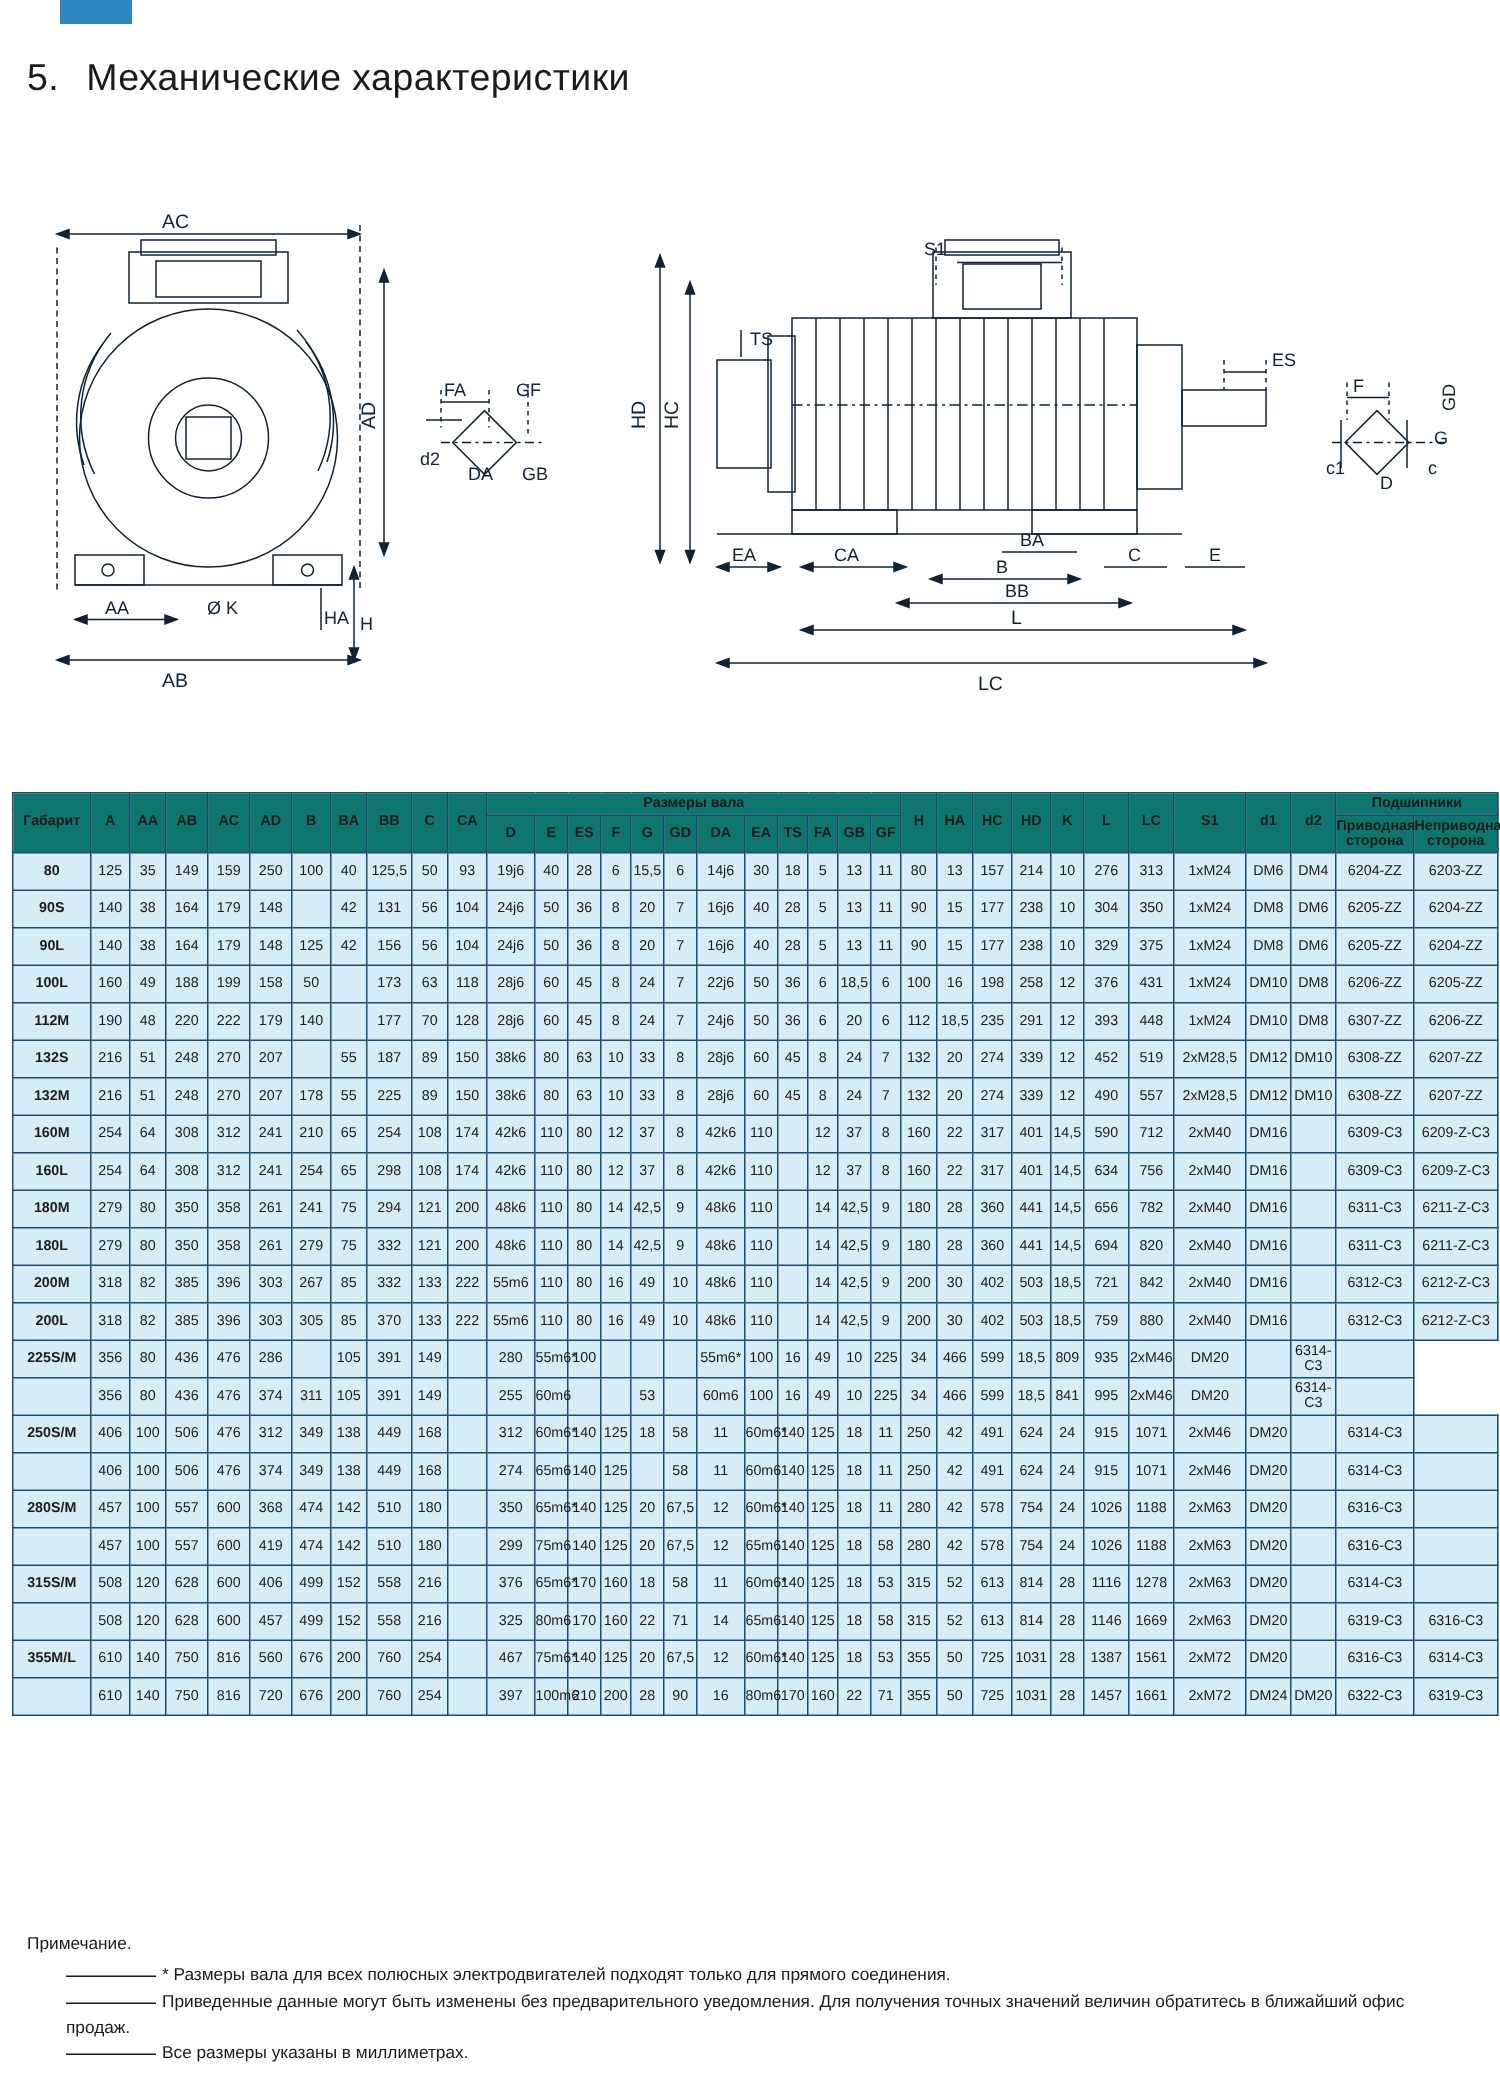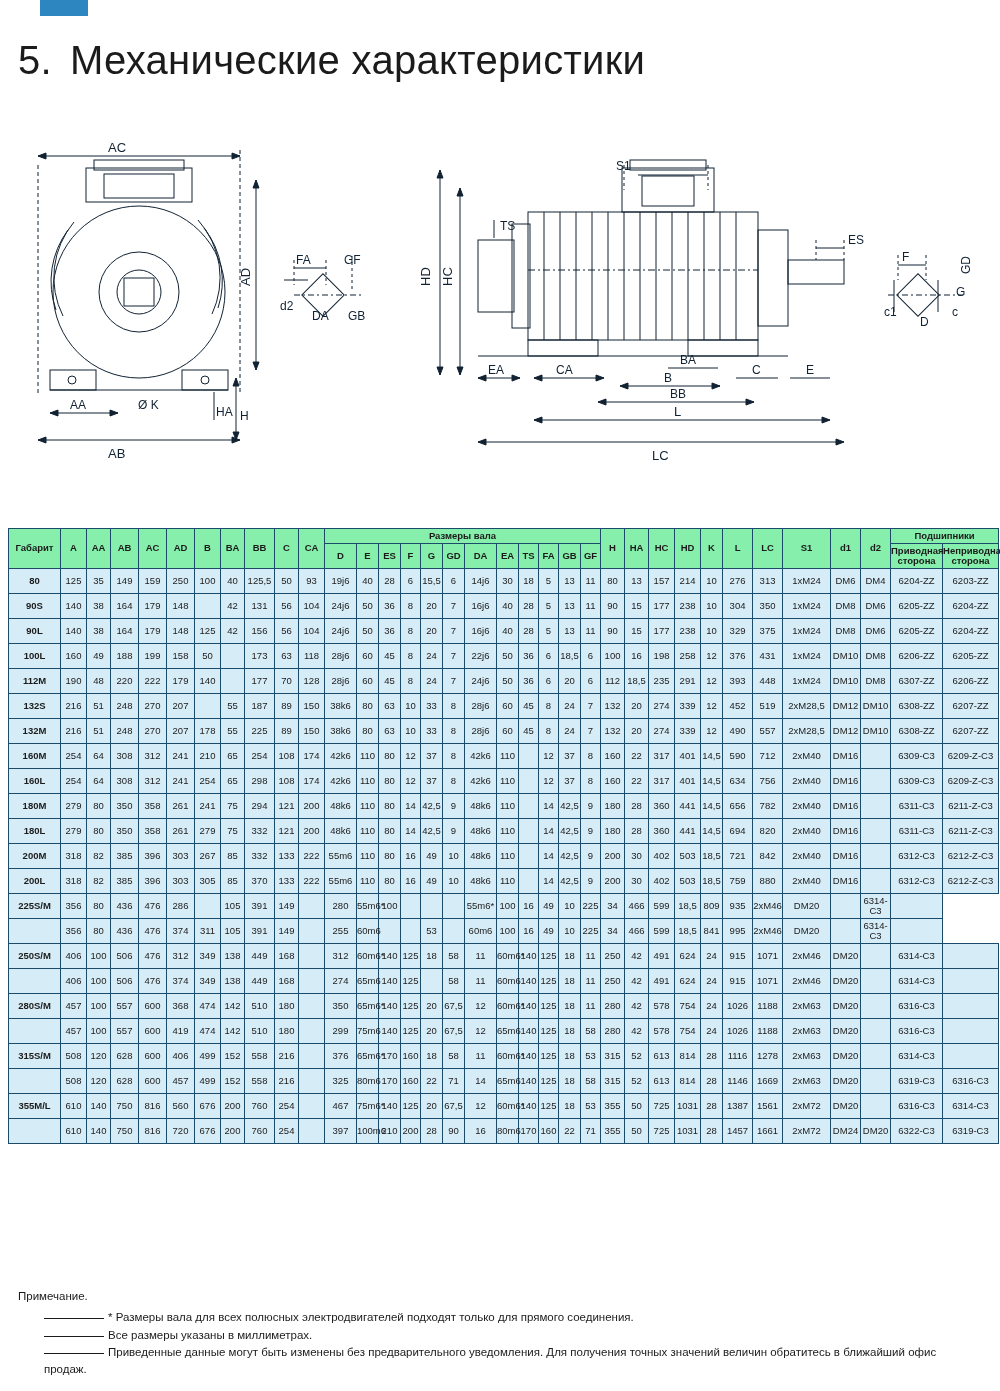--- a/index.html
+++ b/index.html
@@ -1,25 +1,25 @@
 <!DOCTYPE html>
 <html><head>
 <meta charset="utf-8">
 <style>
   html,body{margin:0;padding:0;background:#ffffff;}
   body{width:1000px;height:1391px;font-family:"Liberation Sans",sans-serif;color:#1b1b1b;position:relative;}
   .top-mark{position:absolute;left:40px;top:0;width:48px;height:16px;background:#2e86c1;}
-  .page-title{position:absolute;left:18px;top:38px;font-size:40px;font-weight:400;letter-spacing:.3px;}
+  .page-title{position:absolute;left:18px;top:38px;font-size:25px;font-weight:400;letter-spacing:.3px;}
   .page-title .num{margin-right:18px;}
   .drawing{position:absolute;left:8px;top:120px;width:984px;height:400px;}
   .tbl-wrap{position:absolute;left:8px;top:528px;width:984px;}
   table{border-collapse:collapse;width:984px;table-layout:fixed;}
   th,td{border:1px solid #1b4b6b;font-size:9.5px;text-align:center;vertical-align:middle;padding:0;
         background:#d6ecf7;line-height:1.05;}
-  thead th{background:#86efac;font-weight:700;font-size:9.5px;padding:2px 0;}
+  thead th{background:#0f766e;font-weight:700;font-size:9.5px;padding:2px 0;}
   tbody td{height:24px;}
   td.lbl{font-weight:700;}
   .note{position:absolute;left:18px;top:1288px;width:950px;font-size:11.5px;line-height:1.5;}
   .note .hdr{margin-bottom:4px;}
   .note .line{padding-left:26px;position:relative;}
   .note .line .rule{display:inline-block;width:60px;border-bottom:1px solid #1b1b1b;vertical-align:2px;margin-right:4px;}
   svg text{font-family:"Liberation Sans",sans-serif;}
 </style>
 </head>
 <body>
@@ -1143,15 +1143,15 @@
           <td>6322-C3</td>
           <td>6319-C3</td>
         </tr>
       </tbody>
 </table>
 </div>
 
 <div class="note">
   <div class="hdr">Примечание.</div>
   <div class="line"><span class="rule"></span><span>* Размеры вала для всех полюсных электродвигателей подходят только для прямого соединения.</span></div>
+  <div class="line"><span class="rule"></span><span>Приведенные данные могут быть изменены без предварительного уведомления. Для получения точных значений величин обратитесь в ближайший офис продаж.</span></div>
   <div class="line"><span class="rule"></span><span>Все размеры указаны в миллиметрах.</span></div>
-  <div class="line"><span class="rule"></span><span>Приведенные данные могут быть изменены без предварительного уведомления. Для получения точных значений величин обратитесь в ближайший офис продаж.</span></div>
 </div>
 
 </body></html>

